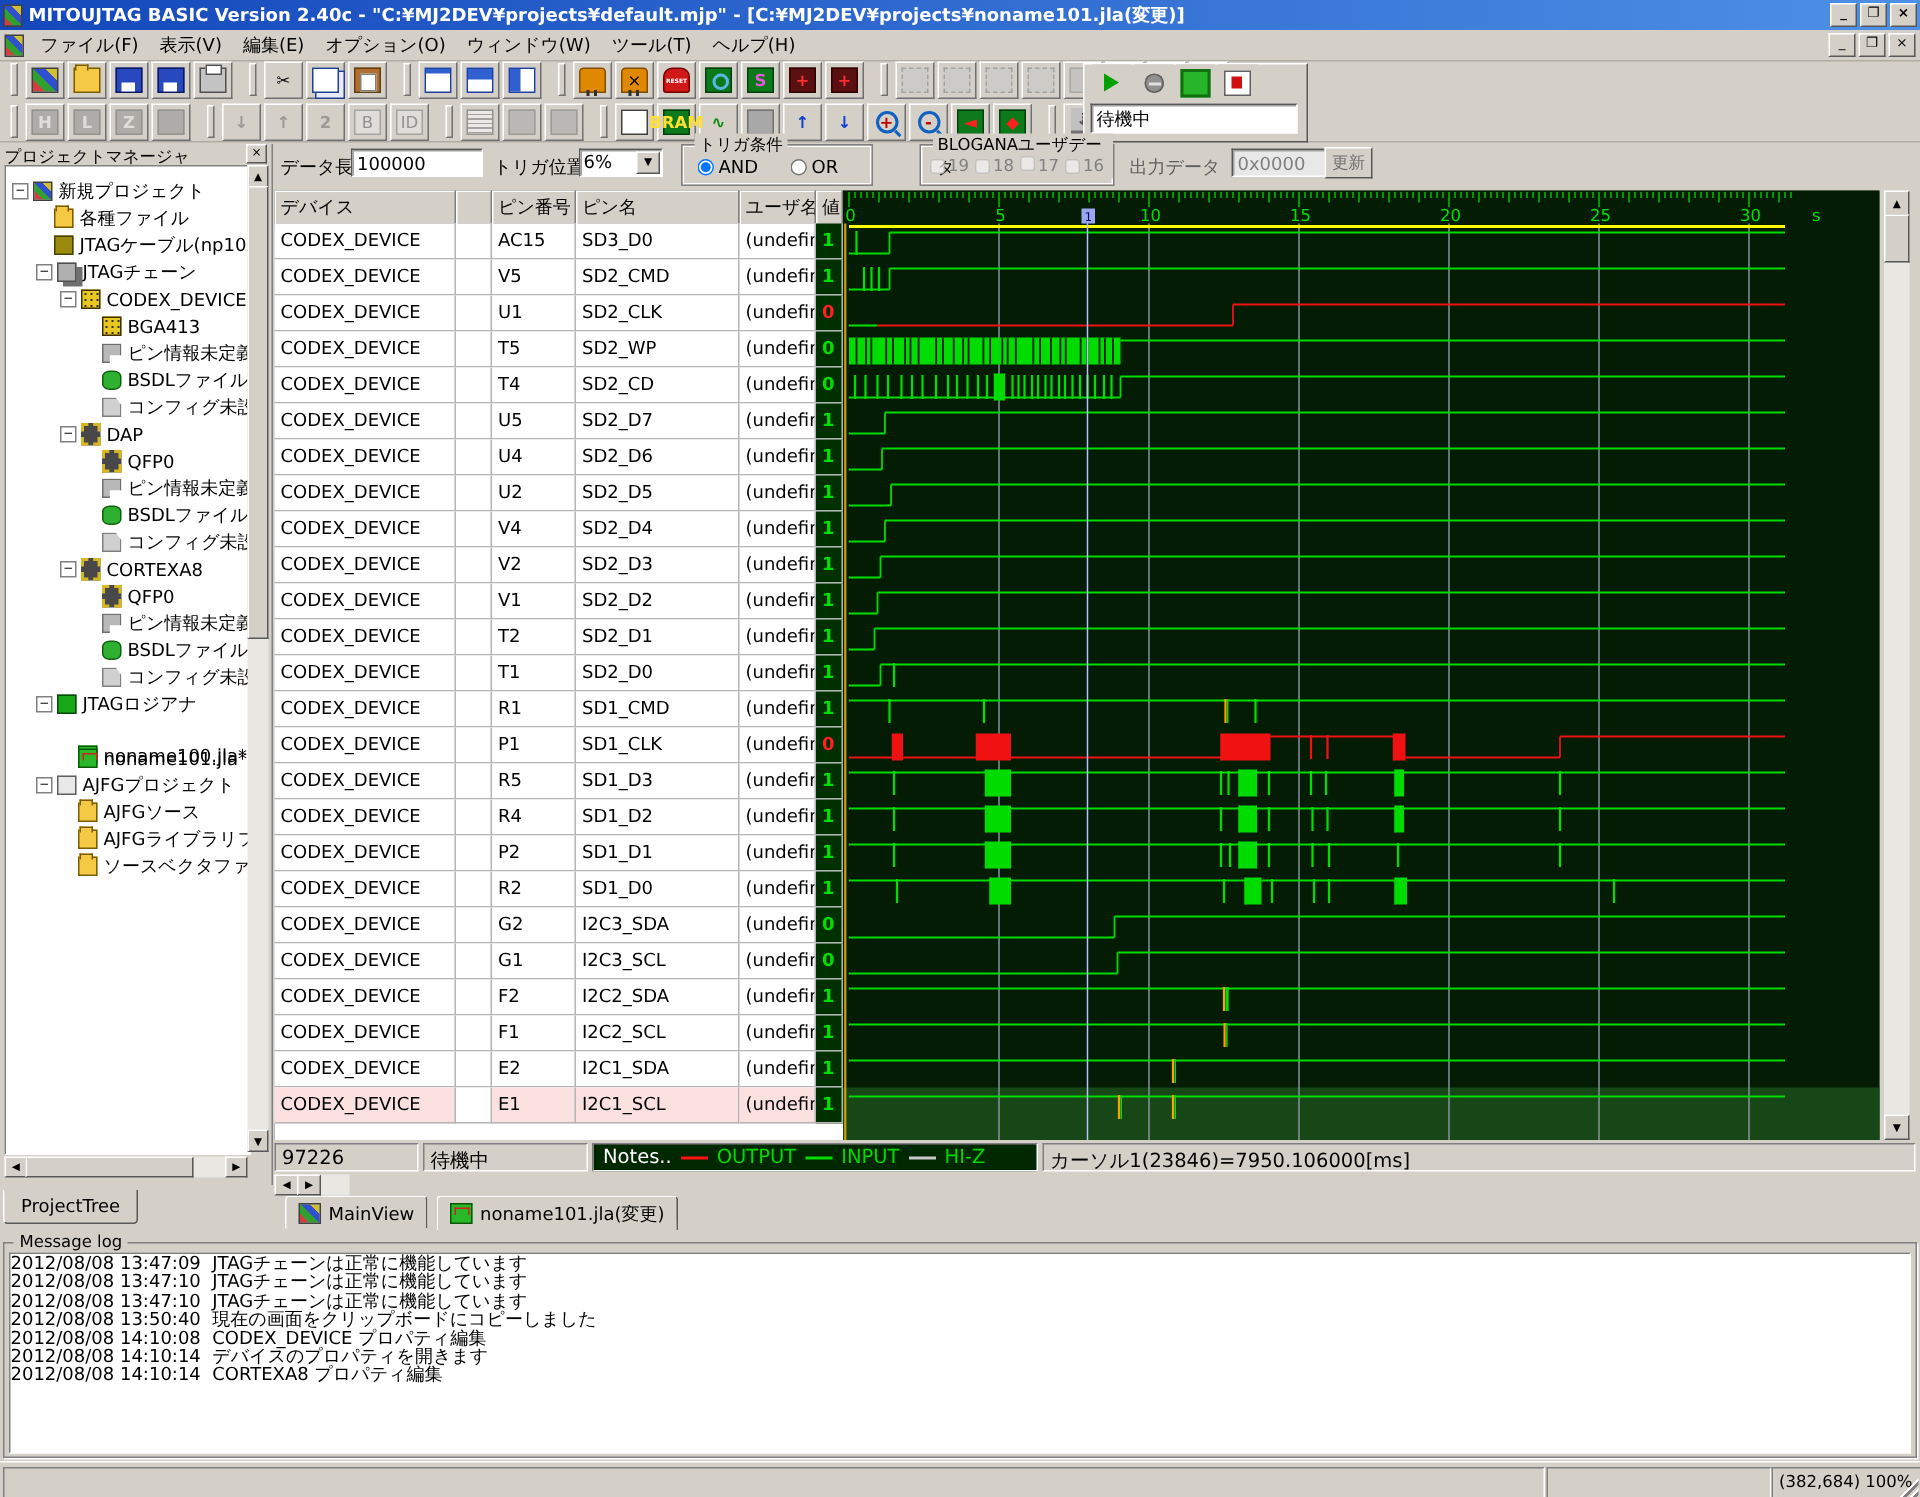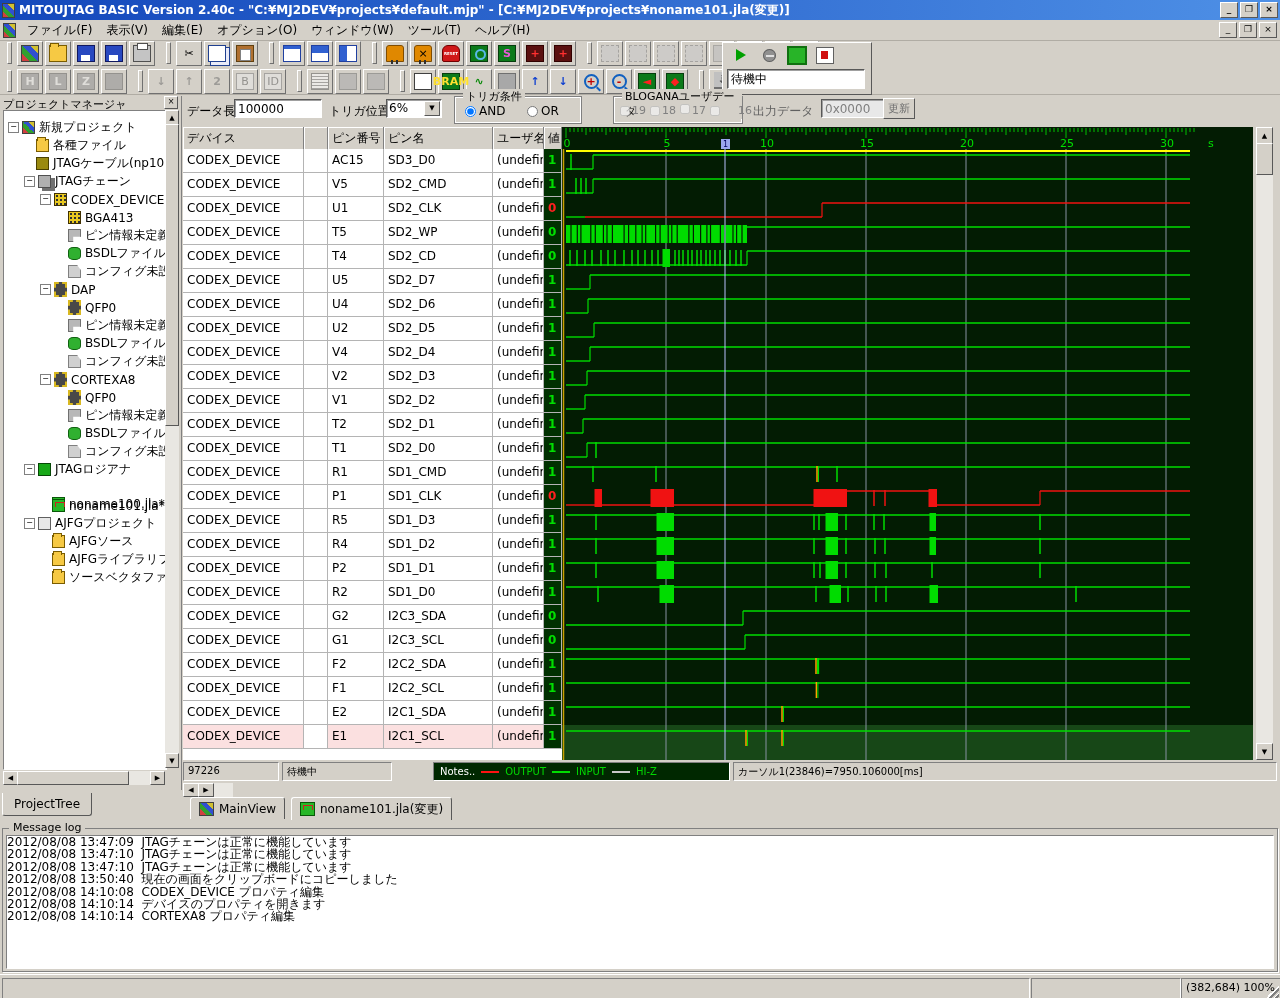--- a/index.html
+++ b/index.html
@@ -98,21 +98,21 @@
   
   .mainpanel{left:183px;top:127px;width:1070px;height:633px;background:#031c03;}
   .sigtable{position:absolute;left:0;top:0;width:379px;height:633px;background:#fff;}
   .thead{position:absolute;left:0;top:0;width:379px;height:22px;background:#d4d0c8;border-bottom:1px solid #707070;display:flex;}
   .th{border-right:1px solid #808080;box-shadow:inset 1px 1px 0 #fff;padding:3px 4px 0 4px;font-size:12px;overflow:hidden;white-space:nowrap;}
   .trow{position:absolute;left:0;width:379px;height:24px;display:flex;background:#fff;}
   .td{border-right:1px solid #b4b4b4;border-bottom:1px solid #b4b4b4;padding:4px 4px 0 4px;font-size:12px;overflow:hidden;white-space:nowrap;}
   .tdval{background:#003000;color:#00e000;font-weight:bold;text-align:left;}
   
   .statusbar{left:183px;top:762px;width:1094px;height:19px;display:flex;gap:3px;}
-  .scell{border:1px solid;border-color:#808080 #fff #fff #808080;padding:2px 4px 0 4px;font-size:10px;white-space:nowrap;overflow:hidden;}
+  .scell{border:1px solid;border-color:#808080 #fff #fff #808080;padding:2px 4px 0 4px;font-size:13px;white-space:nowrap;overflow:hidden;}
   .legend{background:#002800;color:#00d800;display:flex;align-items:center;gap:6px;padding:0 6px;}
   .legend .bar{width:18px;height:2px;display:inline-block;}
   
   .tabsbar{left:183px;top:797px;width:1097px;height:23px;}
   .tab{position:absolute;top:0;height:21px;background:#d4d0c8;border:1px solid;border-color:#fff #585858 #585858 #fff;border-bottom:none;border-radius:3px 3px 0 0;display:flex;align-items:center;padding:0 8px;font-size:12px;white-space:nowrap;}
   .ptab{position:absolute;left:2px;top:793px;width:88px;height:22px;background:#d4d0c8;border:1px solid;border-color:#fff #585858 #585858 #fff;border-top:none;border-radius:0 0 3px 3px;display:flex;align-items:center;justify-content:center;font-size:12px;}
   
   .logbox{left:2px;top:828px;width:1274px;height:142px;border:1px solid #808080;box-shadow:1px 1px 0 #fff;}
   .logcap{position:absolute;top:-8px;left:6px;background:#d4d0c8;padding:0 4px;font-size:11px;}
   .loginner{position:absolute;left:3px;top:6px;width:1266px;height:132px;background:#fff;border:1px solid;border-color:#808080 #fff #fff #808080;overflow:hidden;}
@@ -431,21 +431,21 @@
             <span>19</span>
           </label>
           <label style="display: flex; align-items: center; gap: 2px;">
             <input type="checkbox" disabled="" style="width: 10px; height: 10px; margin: 0px;">
             <span>18</span>
           </label>
           <label style="display: flex; align-items: flex-start; gap: 2px;">
             <input type="checkbox" disabled="" style="width: 10px; height: 10px; margin: 0px;">
             <span>17</span>
           </label>
-          <label style="display: flex; align-items: center; gap: 18px; justify-content: center;">
+          <label style="display: flex; align-items: center; gap: 2px; justify-content: center;">
             <input type="checkbox" disabled="" style="width: 10px; height: 10px; margin: 0px;">
             <span>16</span>
           </label>
         </span>
     </div>
     <span class="abs lbl" style="left:572px;top:9px;color:#606060;">出力データ</span>
     <input class="field abs" style="left: 640px; top: 5px; width: 56px; height: 15px; color: rgb(128, 128, 128); background: rgb(232, 232, 232);" disabled="" value="0x0000">
     <span class="abs raised" style="left:702px;top:4px;width:30px;height:17px;text-align:center;font-size:11px;padding-top:2px;color:#707070;">更新</span>
   </div>
 
@@ -1259,21 +1259,21 @@
   <div class="abs sb" style="left:1256px;top:127px;width:17px;height:633px;">
     <span class="sbtn" style="left:0;top:0;width:15px;height:15px;">▲</span>
     <span class="sbtn" style="left:0;bottom:0;width:15px;height:15px;">▼</span>
     <span class="sthumb" style="left:0;top:16px;width:15px;height:30px;"></span>
   </div>
   <div class="abs" style="left:1274px;top:127px;width:6px;height:633px;background:#d4d0c8;"></div>
 
   <div class="abs statusbar">
     <span class="scell" style="width:86px;">97226</span>
     <span class="scell" style="width:100px;">待機中</span>
-    <span class="scell legend" style="width:283px;margin-left:38px;" id="legendcell">
+    <span class="scell legend" style="width:283px;" id="legendcell">
       <span style="color:#fff;">Notes..</span>
     <span class="bar" style="background: rgb(255, 18, 18);"></span>
         <span>OUTPUT</span>
         <span class="bar" style="background: rgb(0, 220, 0);"></span>
         <span>INPUT</span>
         <span class="bar" style="background: rgb(200, 200, 200);"></span>
         <span>HI-Z</span>
       </span>
     <span class="scell" style="flex:1;">カーソル1(23846)=7950.106000[ms]</span>
   </div>

